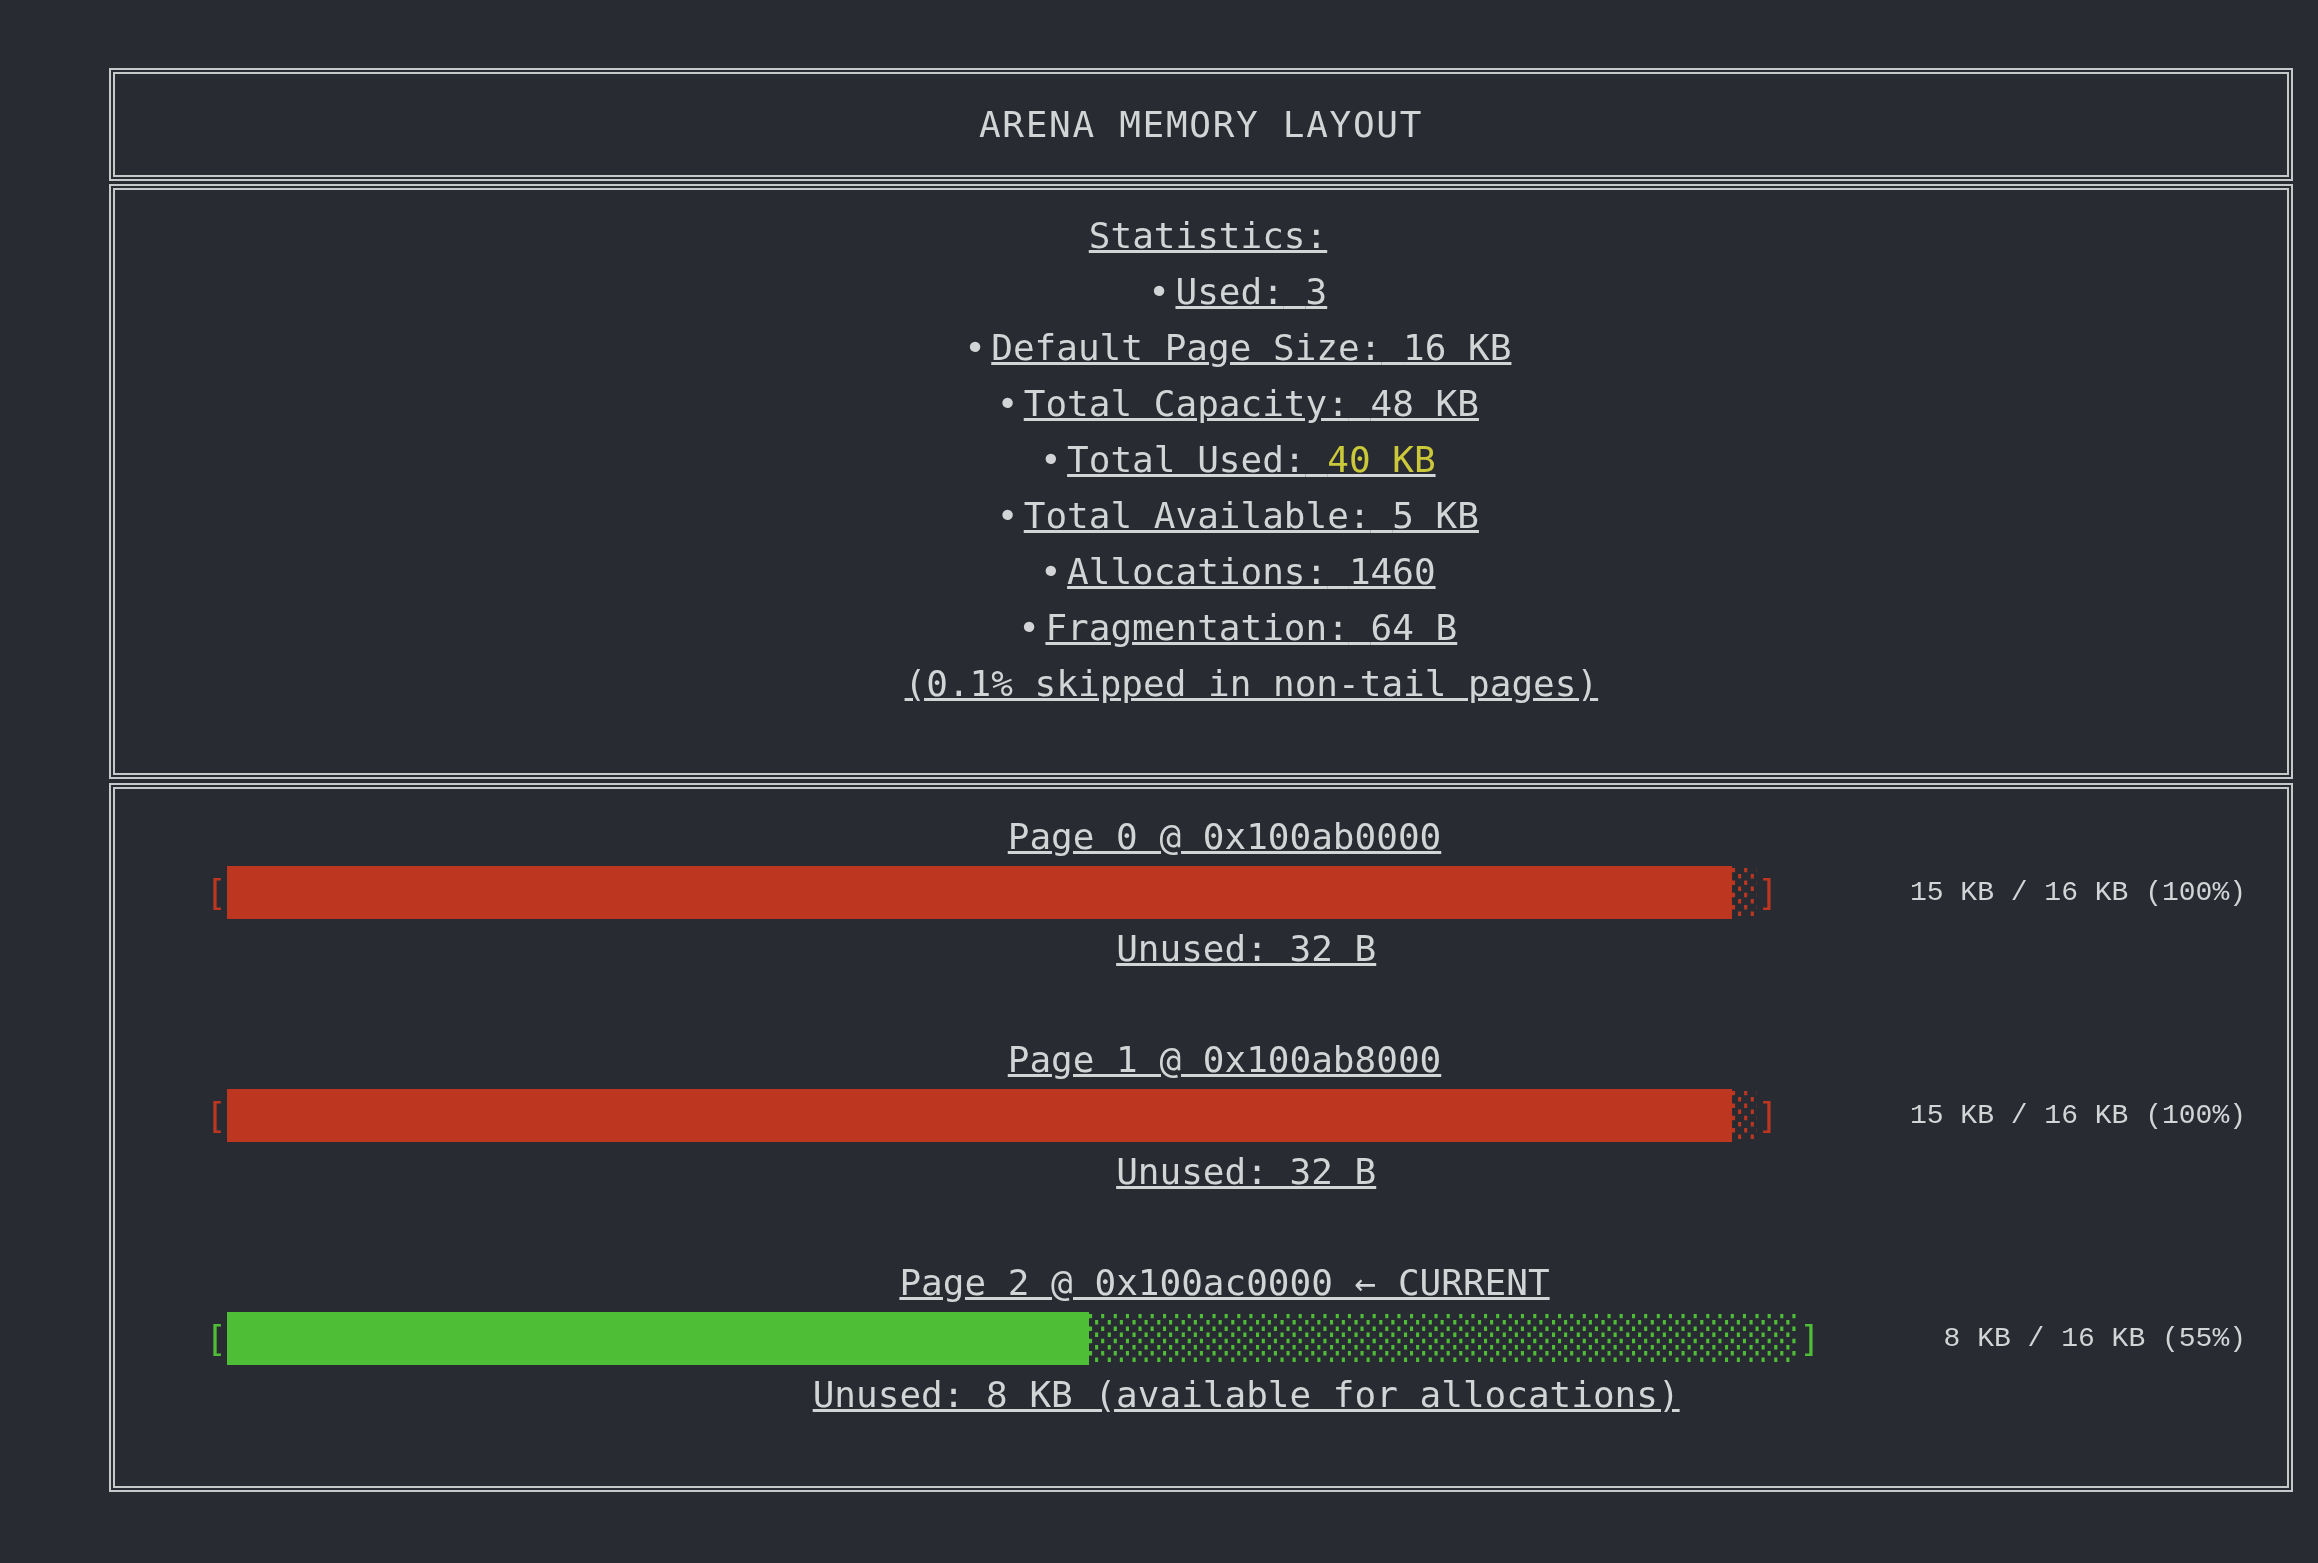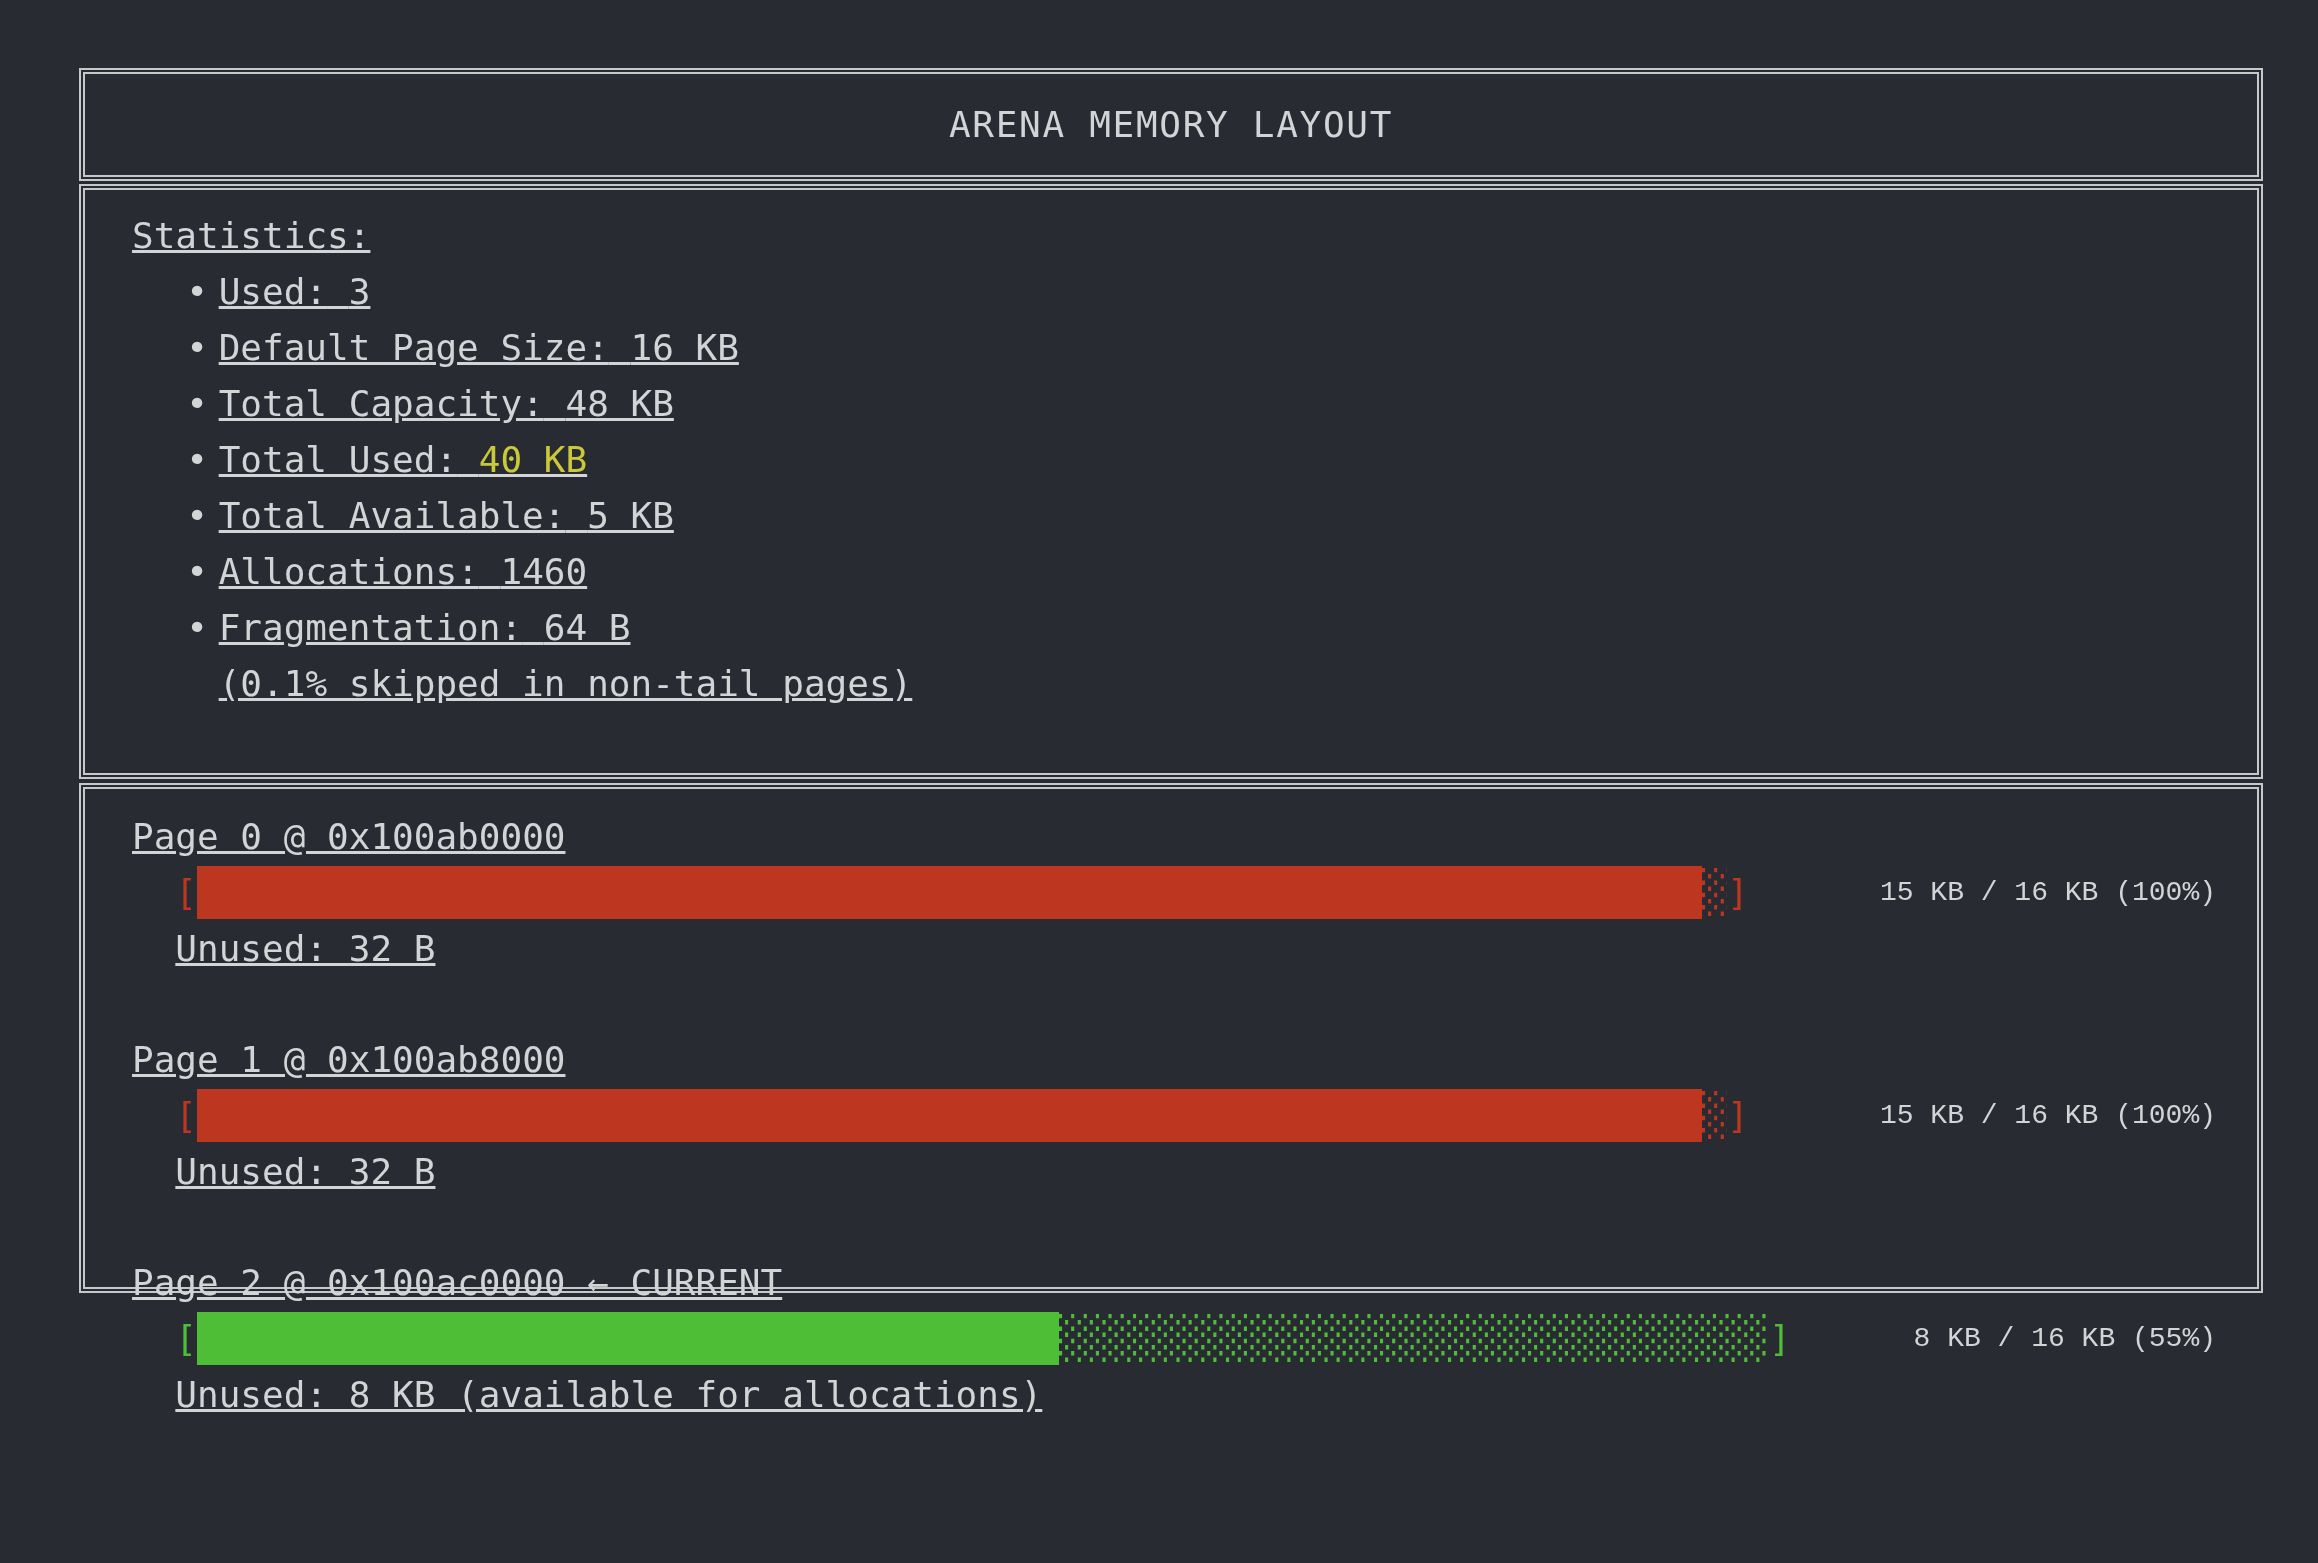--- a/index.html
+++ b/index.html
@@ -12,42 +12,43 @@
   .stage{
     position:relative;
     width:2319px;height:1564px;
     background:var(--bg);
     font-family:"DejaVu Sans Mono", monospace;
     color:var(--fg);
     overflow:hidden;
   }
   .box{
     box-sizing:border-box;
-    margin-left:79px;
+    margin-left:109px;
     width:2184px;
     border:6.6px double var(--border);
     background:var(--bg);
+    text-align:center;
   }
   .title-box{
     margin-top:68px;
     height:113px;
     display:flex;align-items:center;justify-content:center;
   }
   .title-text{
     font-size:36px;
     letter-spacing:1.7px;
   }
   .stats-box{
     margin-top:3.3px;
     height:595px;
     padding:18px 33px 8.3px 47px;
   }
   .pages-box{
     margin-top:3.3px;
-    height:510px;
+    height:709px;
     padding:20px 0 0 47px;
   }
   .line{
     font-size:36px;
     line-height:56px;
     white-space:pre;
     text-decoration:underline;
   }
   .stat-line{
     padding-left:2.5ch;

